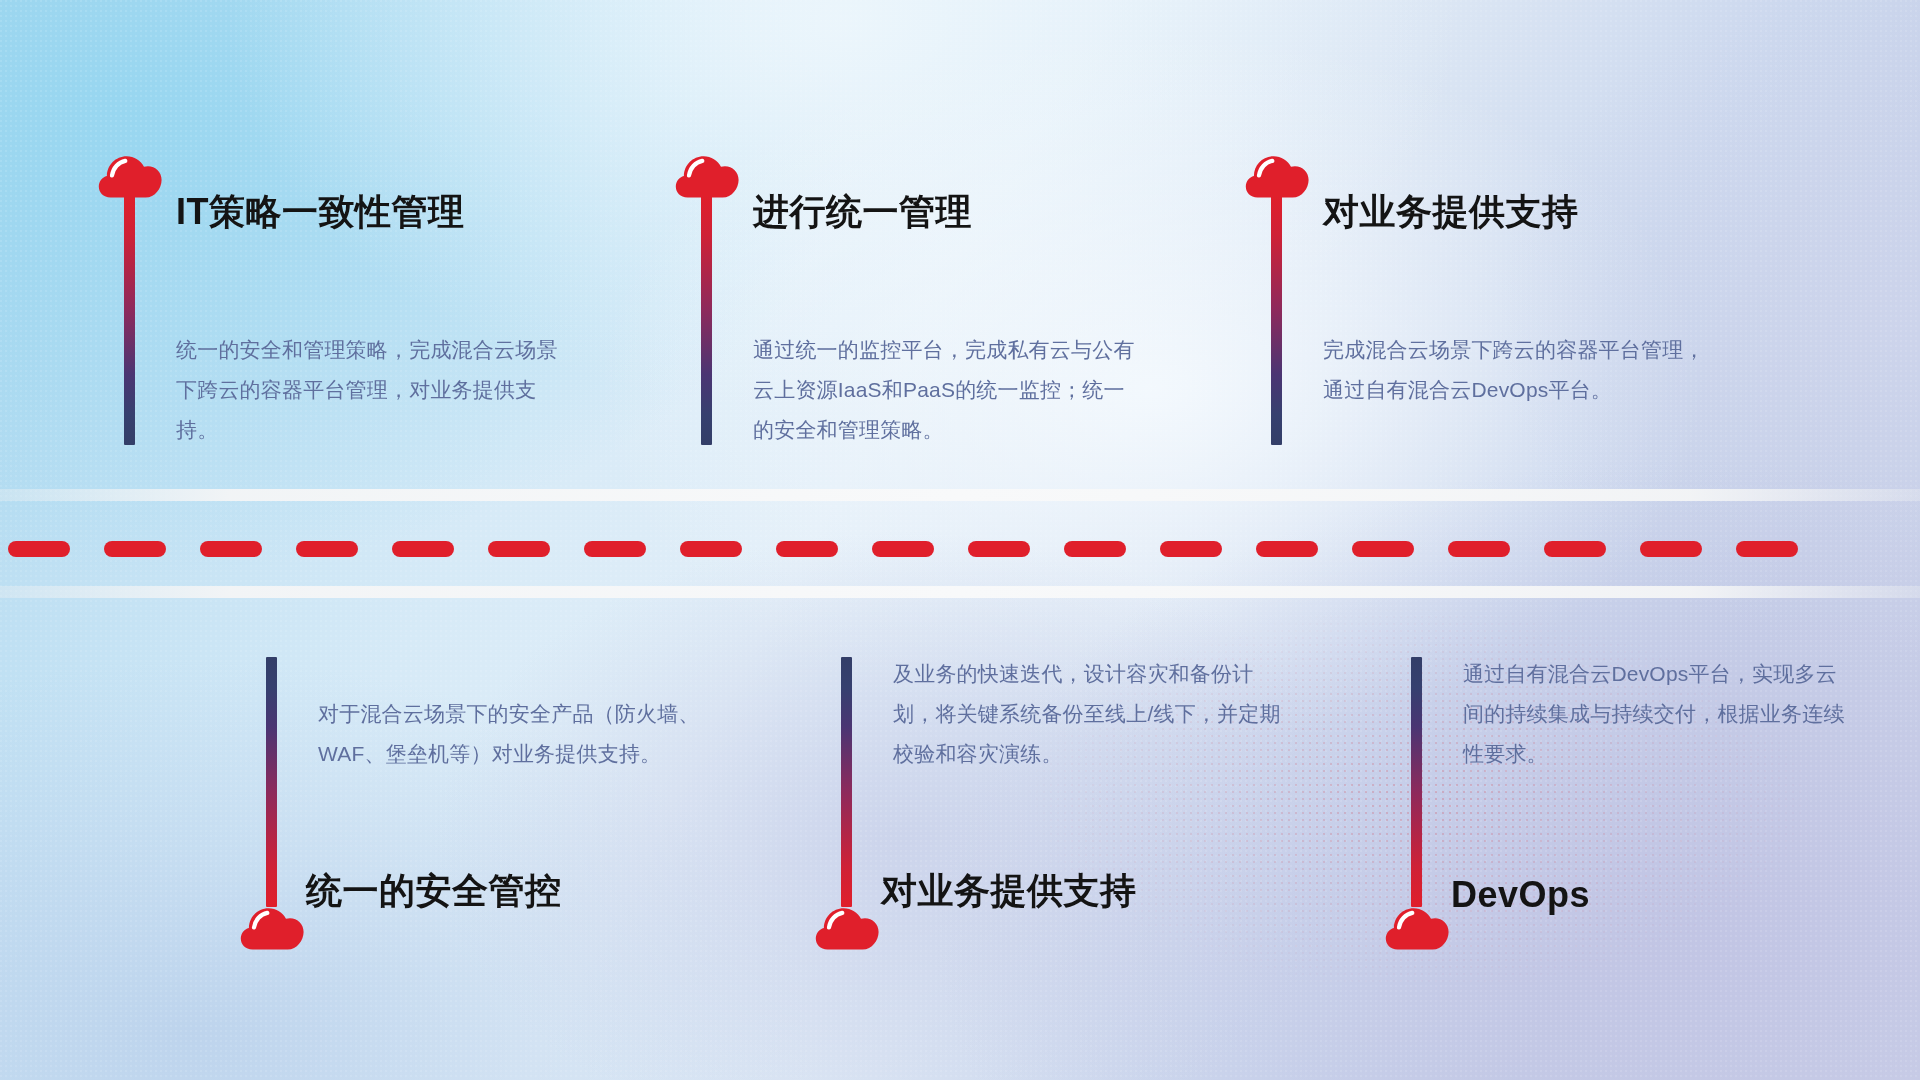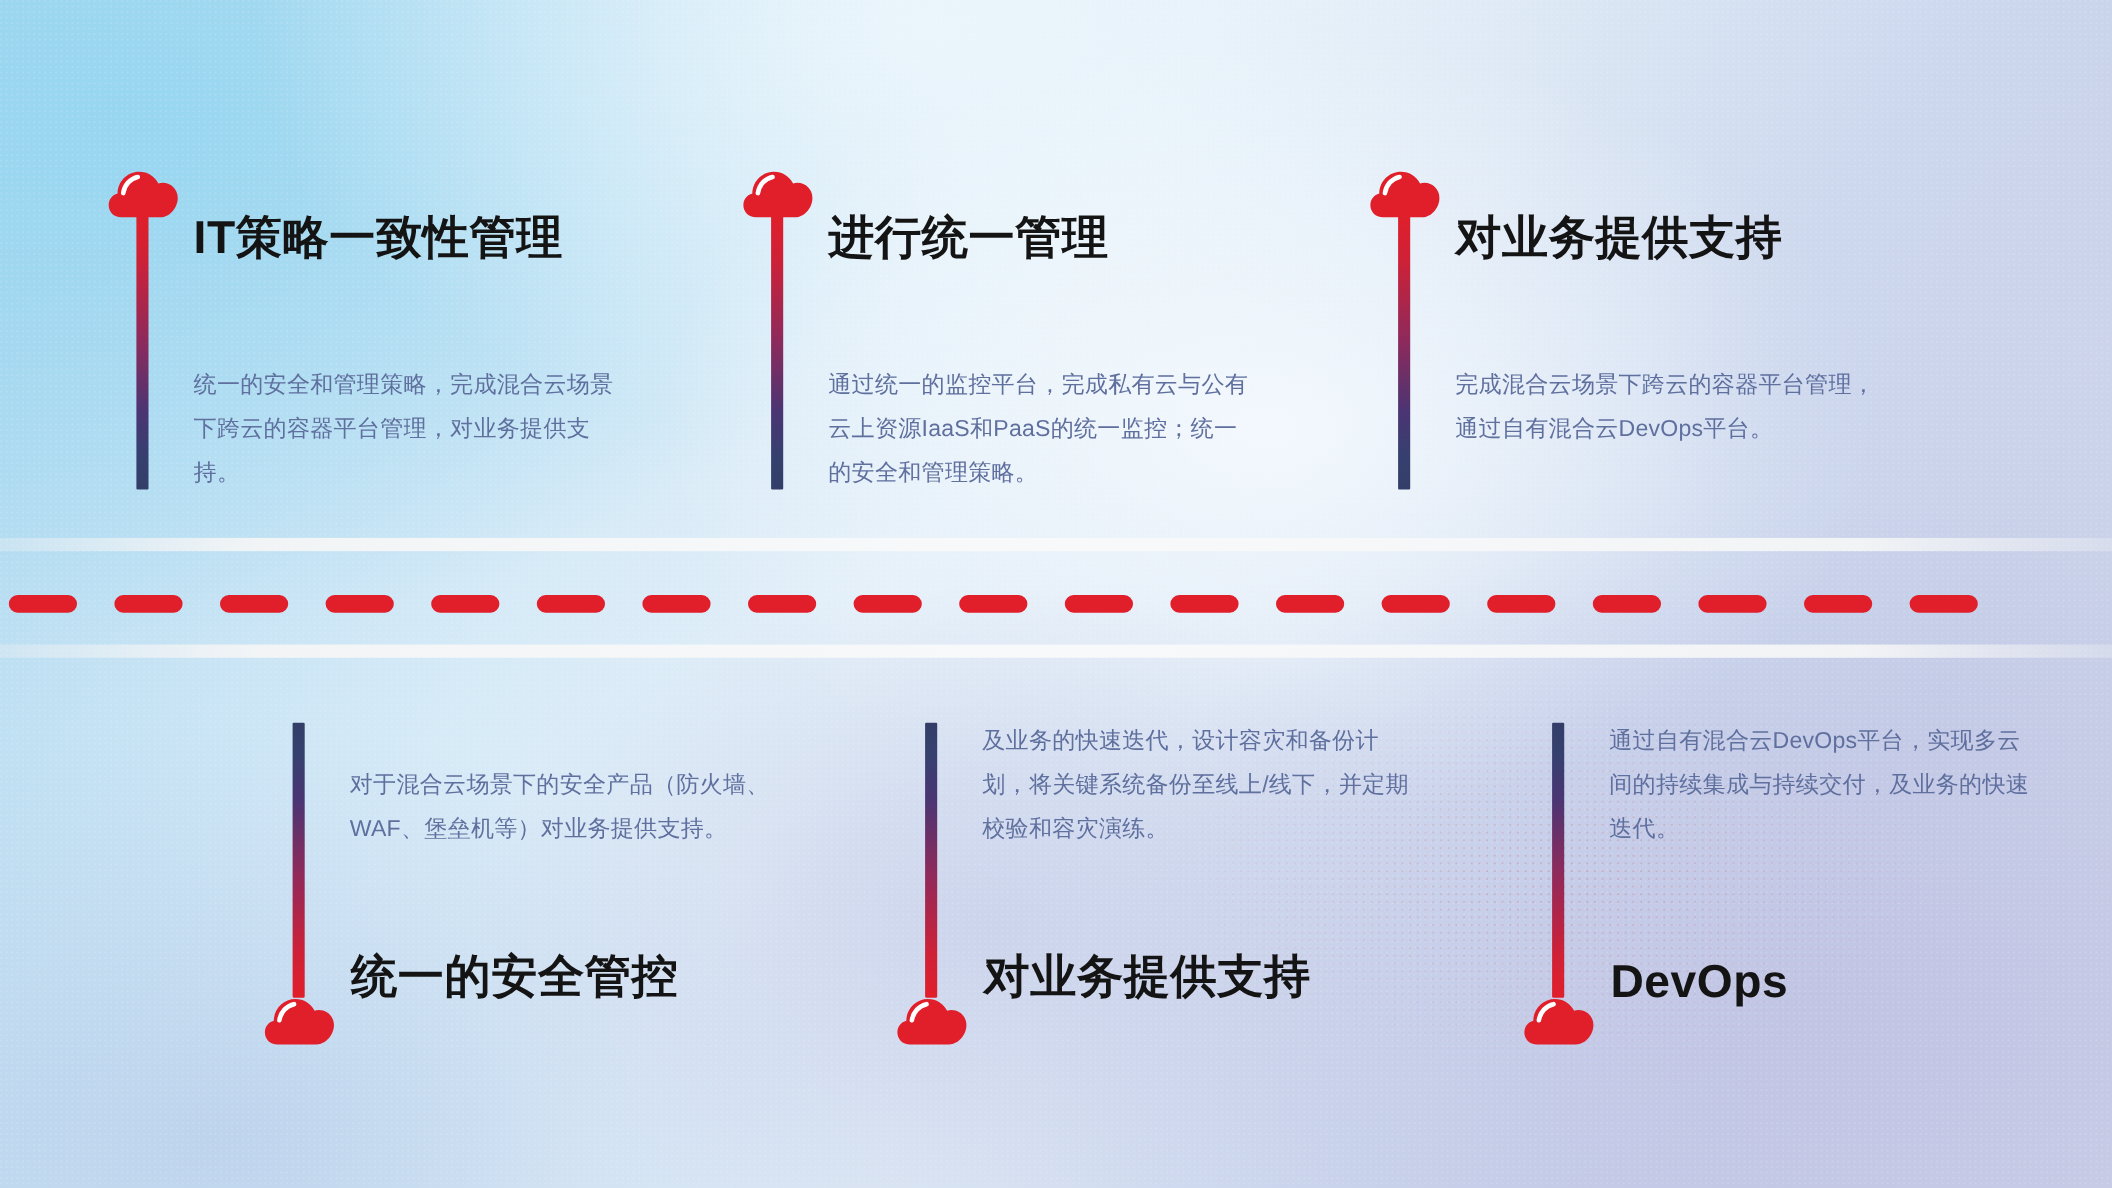--- a/index.html
+++ b/index.html
@@ -131,42 +131,42 @@
   .stem-up {
     left: 26px;
     bottom: 45px;
     height: 250px;
     background: linear-gradient(180deg, #333e68 0%, #36406f 12%, #4a3573 28%, #8d2a5c 54%, #cf2136 84%, #e01f2b 100%);
   }
 
   .heading {
     position: absolute;
     white-space: nowrap;
-    font-size: 42px;
+    font-size: 36px;
     font-weight: 700;
     color: #141414;
     letter-spacing: 0.5px;
   }
   .top-col .heading { left: 78px; top: 38px; }
 
   .body-text {
     position: absolute;
     font-size: 21px;
     line-height: 40px;
     color: #5f6f9e;
     width: 390px;
     letter-spacing: 0.2px;
   }
   .top-col .body-text { left: 78px; top: 180px; }
 
   
   .bottom-col { bottom: 128px; }
   .bottom-col .pin-row { height: 70px; }
   .bottom-col .cloud { top: auto; bottom: 0; }
-  .bottom-col .heading { left: 79px; bottom: 36px; text-align: center; }
+  .bottom-col .heading { left: 66px; bottom: 36px; text-align: center; }
   .bottom-col .body-text { left: 78px; bottom: 178px; }
 
   
   #top-col-0    { left: 98px; }
   #top-col-1    { left: 675px; }
   #top-col-2    { left: 1245px; }
   #bottom-col-0 { left: 240px; }
   #bottom-col-1 { left: 815px; }
   #bottom-col-2 { left: 1385px; }
 </style>
@@ -302,16 +302,16 @@
           <path d="M12.5 47.5 C5.2 47.5 0.8 42.4 0.8 36.6 C0.8 31.4 4.2 27.2 8.9 26.0
                    C9.0 15.0 17.7 6.2 28.6 6.2 C36.2 6.2 42.8 10.5 46.0 16.8
                    C47.2 16.4 48.5 16.2 49.9 16.2 C57.6 16.2 63.6 22.3 63.6 29.9
                    C63.6 38.0 57.1 47.5 47.6 47.5 Z" fill="#e01f2b"></path>
           <path d="M14.0 25.5 C15.2 17.8 20.6 12.2 27.3 10.9" fill="none" stroke="#ffffff" stroke-width="4.2" stroke-linecap="round"></path>
         </svg>
       </span>
       <span class="stem stem-up"></span>
     </div>
     <div class="heading">DevOps</div>
-    <div class="body-text">通过自有混合云DevOps平台，实现多云间的持续集成与持续交付，及业务的快速迭代。</div>
+    <div class="body-text">通过自有混合云DevOps平台，实现多云间的持续集成与持续交付，根据业务连续性要求。</div>
   </div>
 
 </div>
 
 </body></html>

